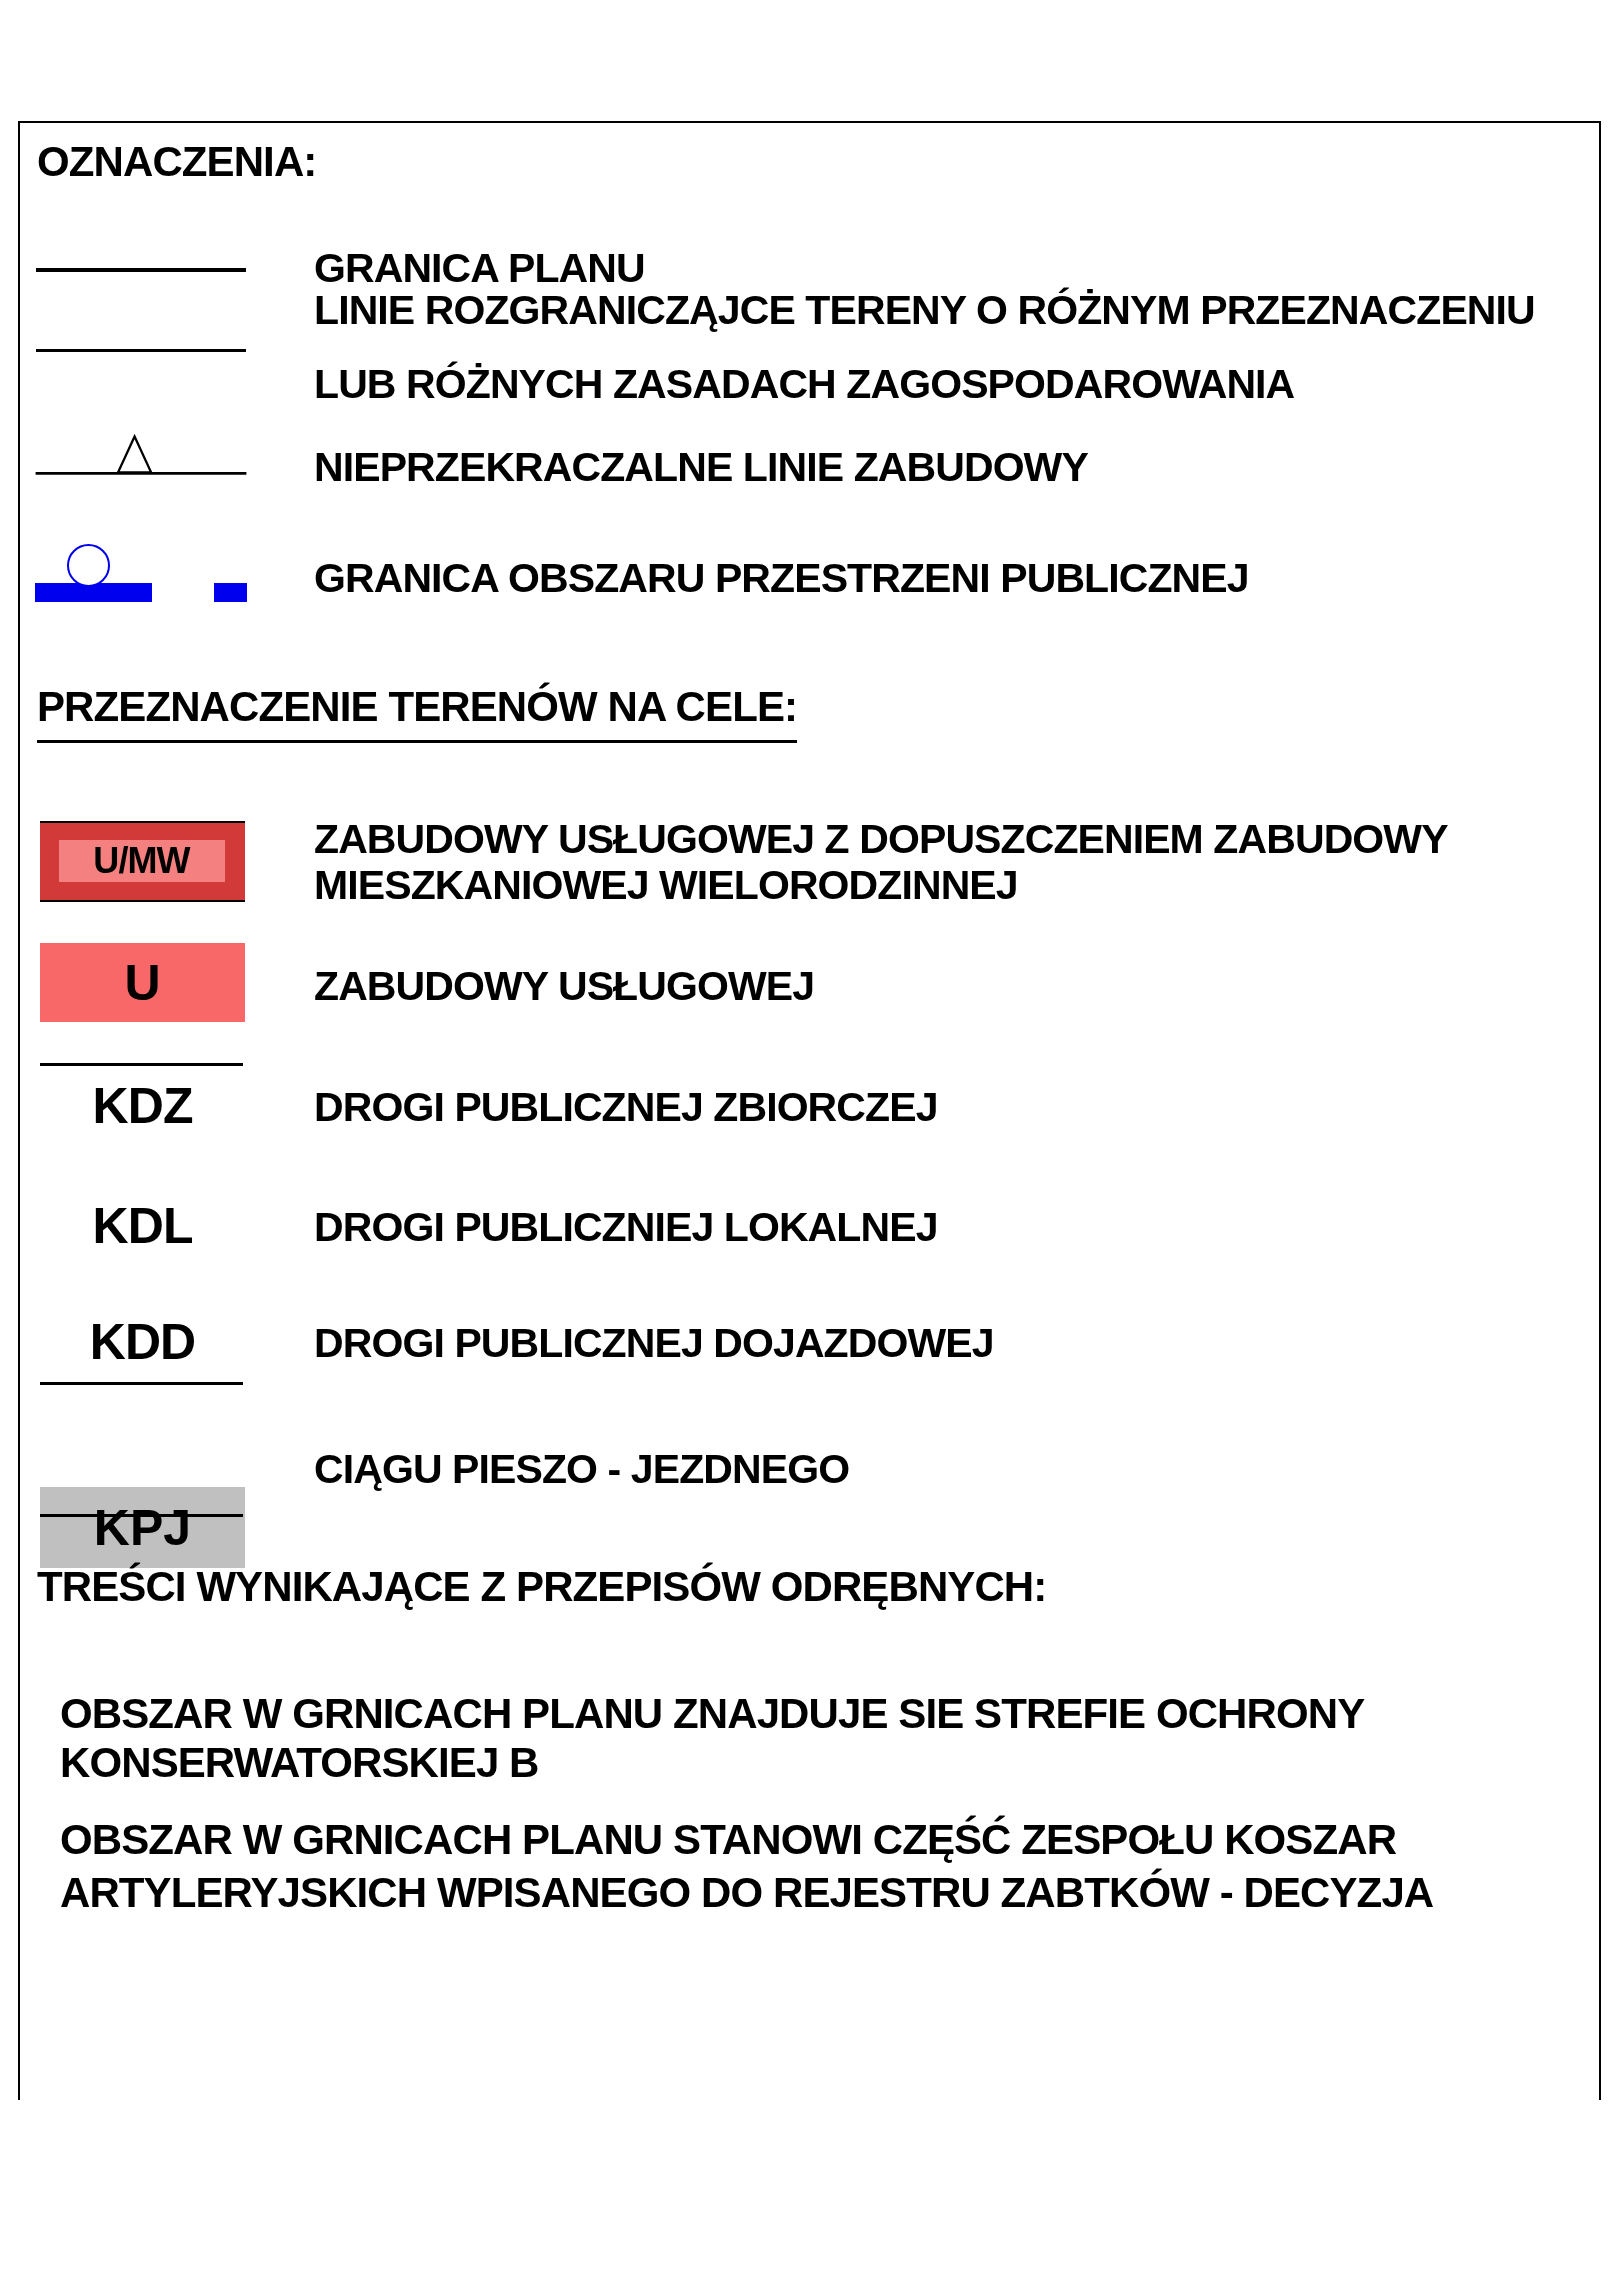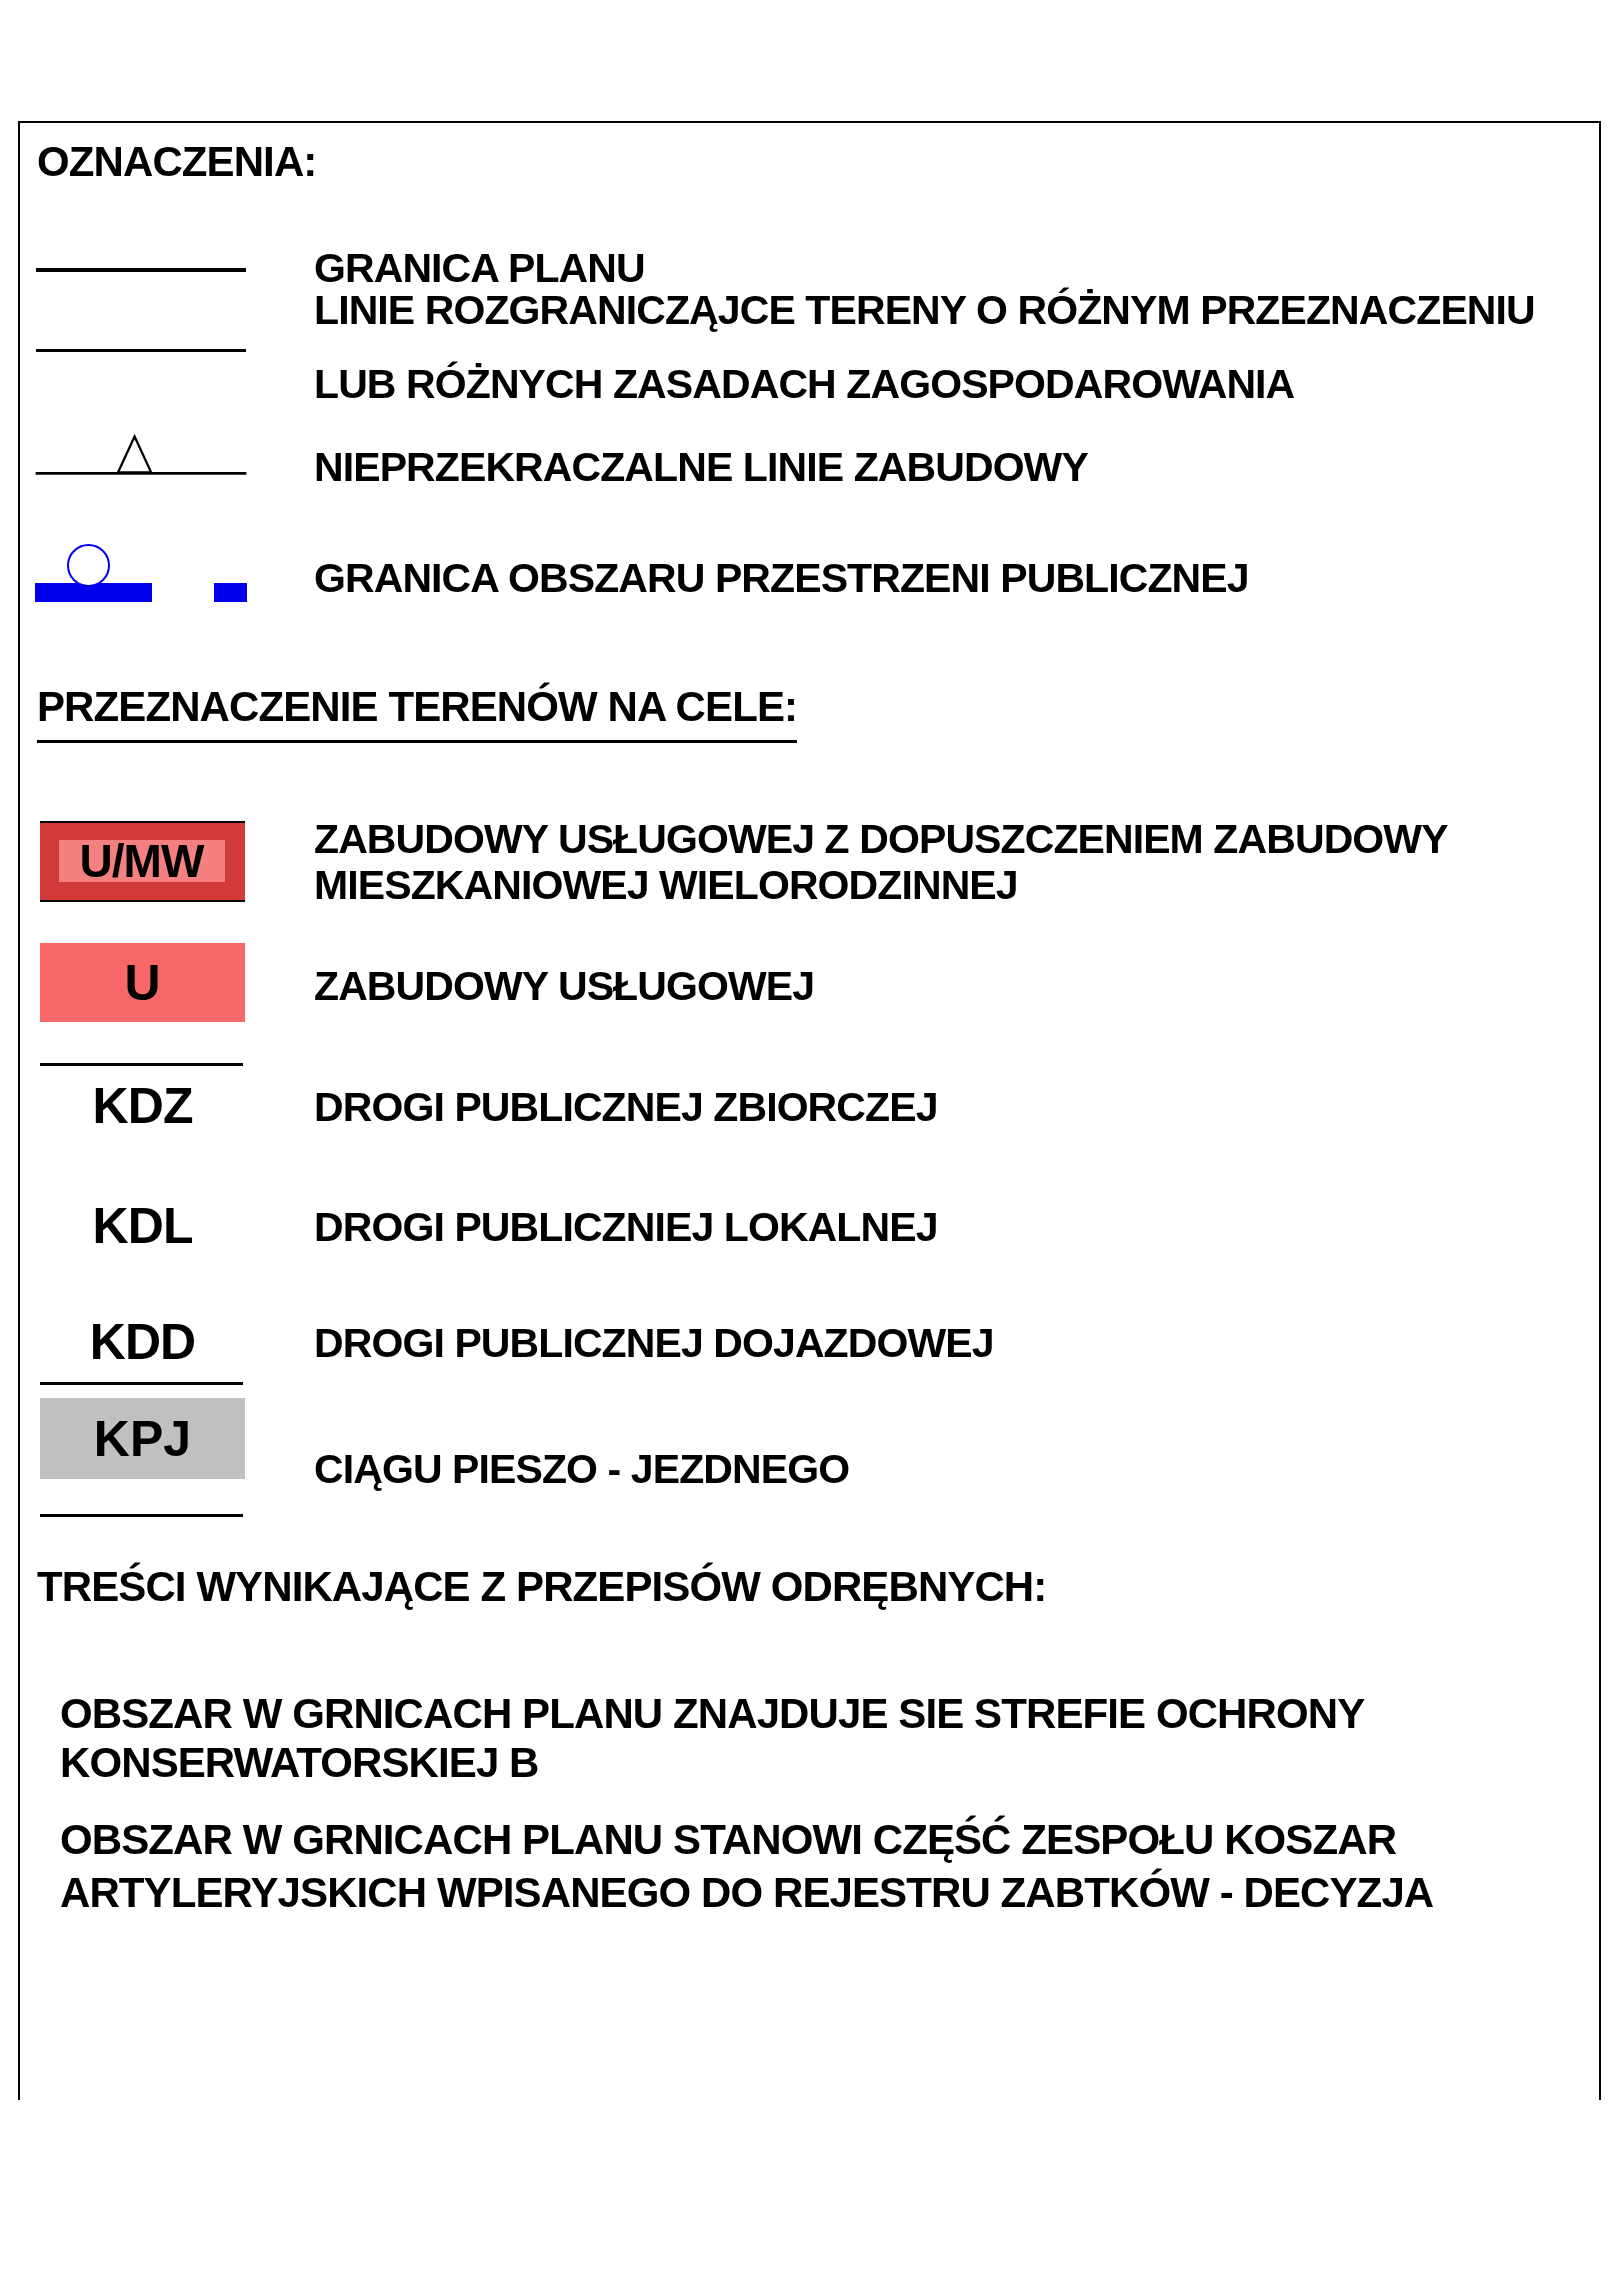--- a/index.html
+++ b/index.html
@@ -28,24 +28,24 @@
   }
   .blue-square{ position:absolute; left:214px; top:583px; width:33px; height:19.4px; background:#0000ee; }
   .zone-box{
     position:absolute; left:40px; width:205px; display:flex;
     align-items:center; justify-content:center; box-sizing:border-box;
   }
   .umw-box{ top:821px; height:81px; background:#d23a3a; border-top:2.8px solid #000; border-bottom:2.8px solid #000; }
   .umw-strip{
     position:absolute; left:18.5px; top:16.6px; width:166px; height:42px; background:#f58080;
     display:flex; align-items:center; justify-content:center;
-    font-size:46px; letter-spacing:-0.9px;
+    font-size:36px; letter-spacing:-0.9px;
   }
   .u-box{ top:943px; height:79px; background:#f96868; font-size:50px; }
-  .kpj-box{ top:1398px; height:81px; background:#c0c0c0; font-size:50px; }
+  .kpj-box{ top:1487px; height:81px; background:#c0c0c0; font-size:50px; }
   .zone-label{
     position:absolute; left:40px; width:205px; text-align:center;
     font-size:50px; letter-spacing:-0.9px;
   }
   .rule{ position:absolute; left:40px; width:203px; height:2.8px; background:#000000; }
   .note{
     position:absolute; left:60px; font-size:42px; letter-spacing:-0.9px; white-space:nowrap;
   }
   .note div{ line-height:49px; }
   .note.note-2 div{ line-height:53px; }

